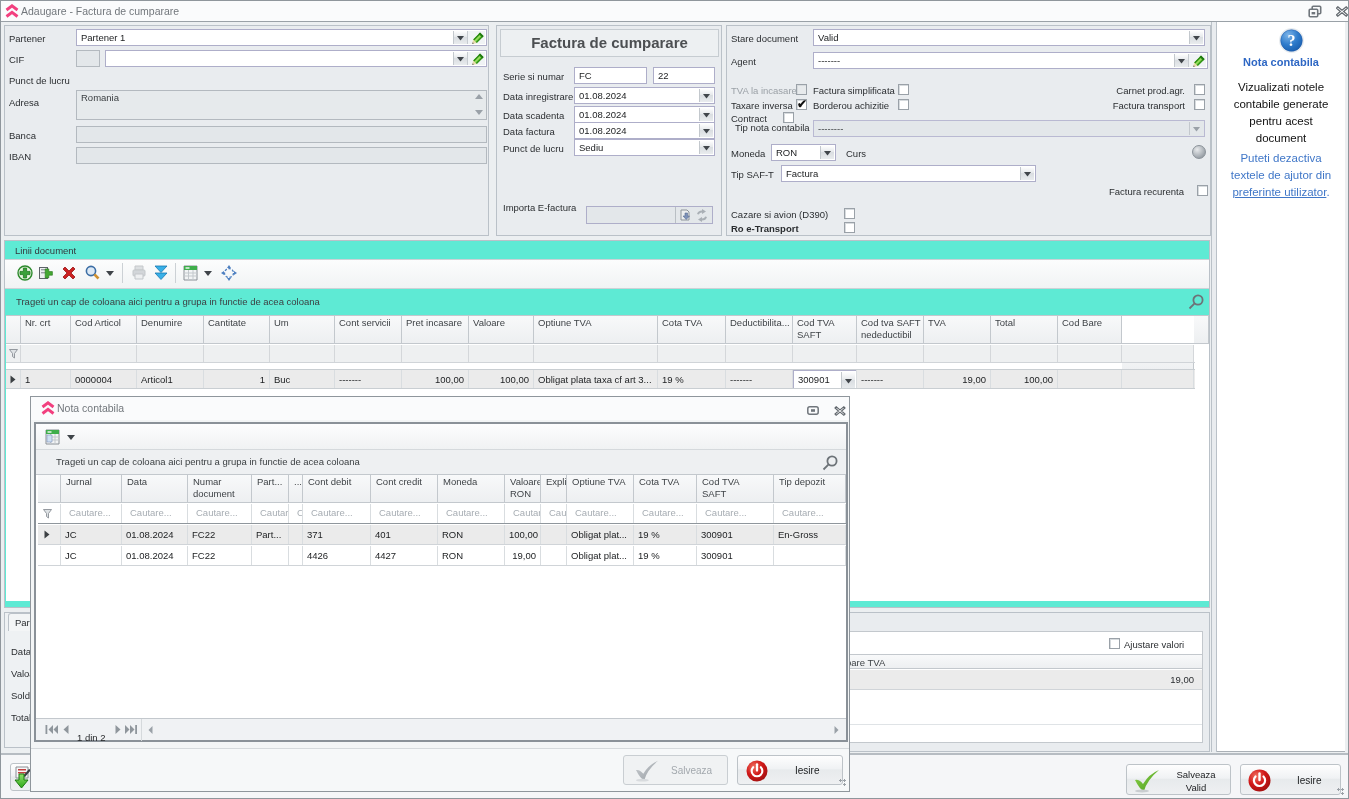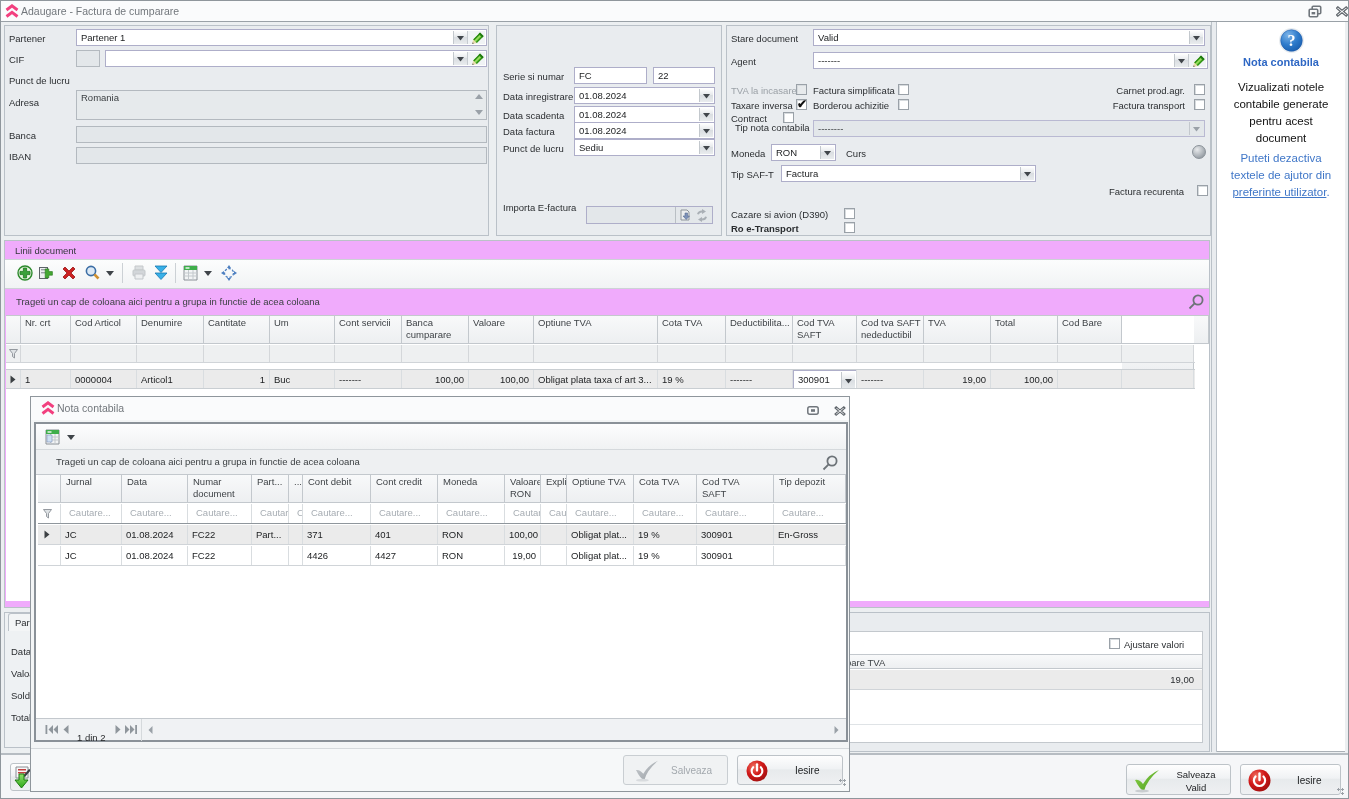--- a/index.html
+++ b/index.html
@@ -103,20 +103,23 @@
         <path d="M0 0 L8 0 L4 5 Z" fill="#9aa1a8"></path>
       </svg>
   </div>
   <span class="lbl" style="left:4px;top:104px;">Banca</span>
   <div class="inp inp-dis" style="left:71px;top:100px;width:411px;height:17px;"></div>
   <span class="lbl" style="left:4px;top:125px;">IBAN</span>
   <div class="inp inp-dis" style="left:71px;top:121px;width:411px;height:17px;"></div>
 </div>
 
 <div class="panel" style="left:496px;top:25px;width:226px;height:211px;">
+  <div class="abs" style="left:3px;top:3px;width:219px;height:28px;border:1px solid #c6ccd1;background:#edf0f2;text-align:center;">
+    <span style="font-size:15px;font-weight:bold;color:#4c4f52;line-height:26px;">Factura de cumparare</span>
+  </div>
   <span class="lbl" style="left:6px;top:45px;">Serie si numar</span>
   <div class="inp" style="left:77px;top:41px;width:73px;height:17px;">
       <span class="val">FC</span>
     </div>
   <div class="inp" style="left:156px;top:41px;width:62px;height:17px;">
       <span class="val">22</span>
     </div>
   <span class="lbl" style="left:6px;top:65px;">Data inregistrare</span>
   <div class="inp" style="left:77px;top:61px;width:141px;height:17px;">
       <span class="val">01.08.2024</span>
@@ -253,21 +256,21 @@
 
   <span class="lbl" style="right:26px;top:160px;">Factura recurenta</span>
   <div class="cb" style="left:470px;top:159px;"></div>
 
   <span class="lbl" style="left:4px;top:183px;">Cazare si avion (D390)</span>
   <div class="cb" style="left:117px;top:182px;"></div>
   <span class="lbl" style="left:4px;top:197px;font-weight:bold;">Ro e-Transport</span>
   <div class="cb" style="left:117px;top:196px;"></div>
 </div>
 
-<div class="panel" style="left:4px;top:240px;width:1206px;height:368px;background:#f0abfc;">
+<div class="panel" style="left:4px;top:240px;width:1206px;height:368px;background:#5eead4;">
   <span class="gb-caption" style="left:10px;top:4px;">Linii document</span>
   <div class="abs" style="left:0px;top:18px;width:1204px;height:30px;background:linear-gradient(#fcfdfd,#f1f3f4);border-top:1px solid #cdd2d6;border-bottom:1px solid #cdd2d6;"></div>
 
   <svg class="abs" style="left:12px;top:24px" width="16" height="16" viewBox="0 0 16 16">
       <circle cx="8" cy="8" r="7" fill="#e9f5e2" stroke="#2c8a2c" stroke-width="1.4"></circle>
       <path d="M6.4 3 L9.6 3 L9.6 6.4 L13 6.4 L13 9.6 L9.6 9.6 L9.6 13 L6.4 13 L6.4 9.6 L3 9.6 L3 6.4 L6.4 6.4 Z" fill="#3aa13a" stroke="#1e7a1e" stroke-width="0.8"></path>
     </svg>
   <svg class="abs" style="left:33px;top:24px" width="17" height="16" viewBox="0 0 17 16">
       <path d="M1 2 L10 2 L10 14 L1 14 Z" fill="#5d6368"></path>
       <path d="M2 3 L9 3 L9 13 L2 13 Z" fill="#eef0f1"></path>
@@ -341,21 +344,21 @@
 <div class="hdrcell" style="width:66px;">
           <span style="position:absolute;left:4px;top:1px;width:58px;line-height:12px;">Cantitate</span>
         </div>
 <div class="hdrcell" style="width:65px;">
           <span style="position:absolute;left:4px;top:1px;width:57px;line-height:12px;">Um</span>
         </div>
 <div class="hdrcell" style="width:67px;">
           <span style="position:absolute;left:4px;top:1px;width:59px;line-height:12px;">Cont servicii</span>
         </div>
 <div class="hdrcell" style="width:67px;">
-          <span style="position:absolute;left:4px;top:1px;width:59px;line-height:12px;">Banca cumparare</span>
+          <span style="position:absolute;left:4px;top:1px;width:59px;line-height:12px;">Pret incasare</span>
         </div>
 <div class="hdrcell" style="width:65px;">
           <span style="position:absolute;left:4px;top:1px;width:57px;line-height:12px;">Valoare</span>
         </div>
 <div class="hdrcell" style="width:124px;">
           <span style="position:absolute;left:4px;top:1px;width:116px;line-height:12px;">Optiune TVA</span>
         </div>
 <div class="hdrcell" style="width:68px;">
           <span style="position:absolute;left:4px;top:1px;width:60px;line-height:12px;">Cota TVA</span>
         </div>

